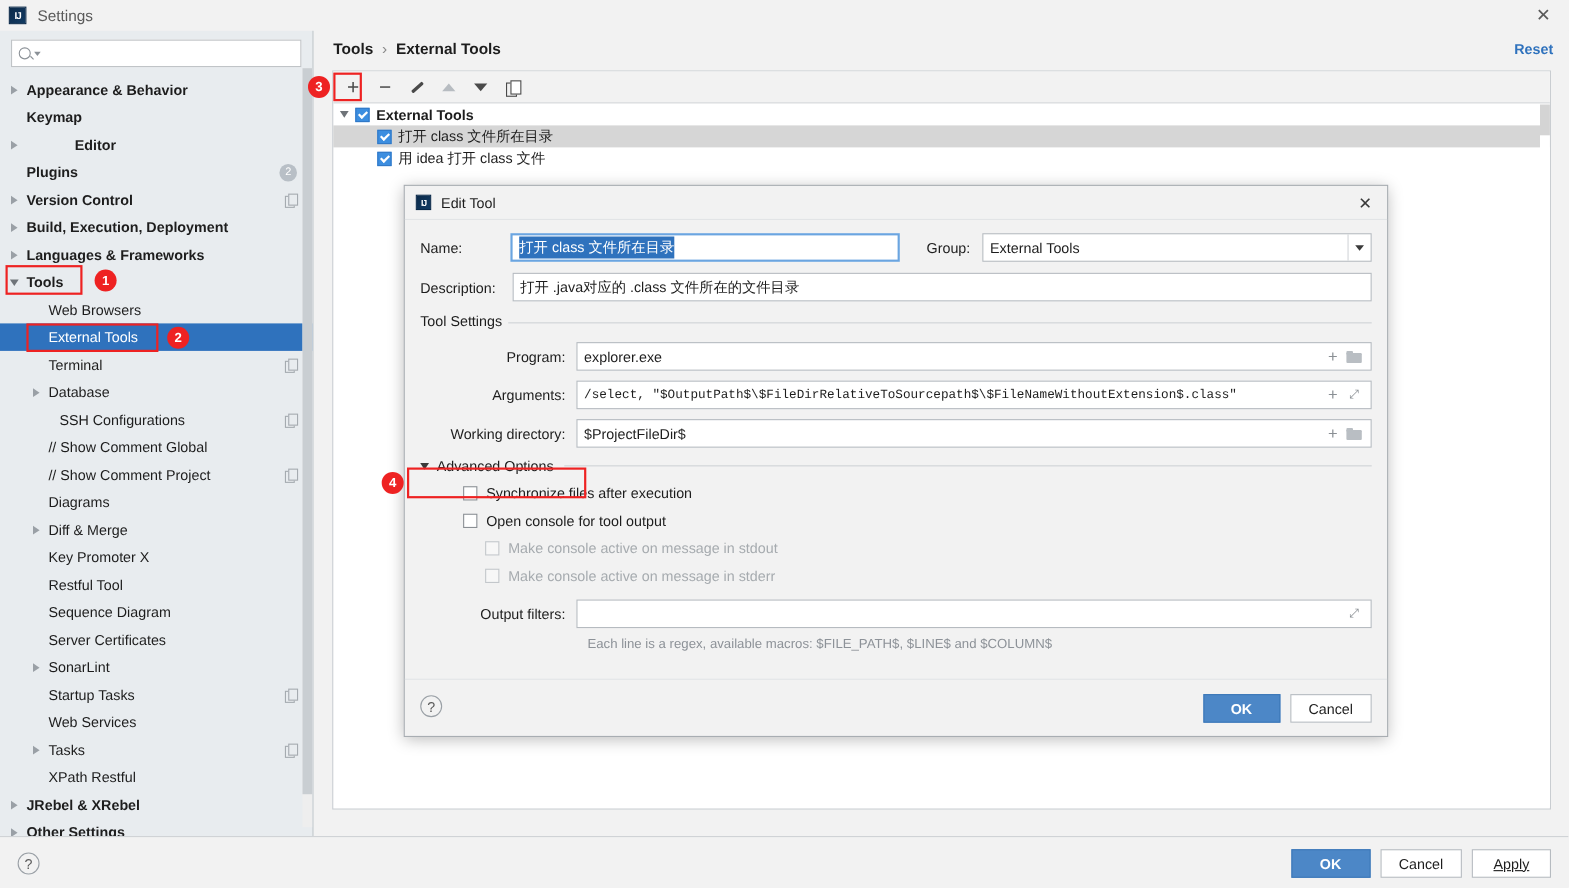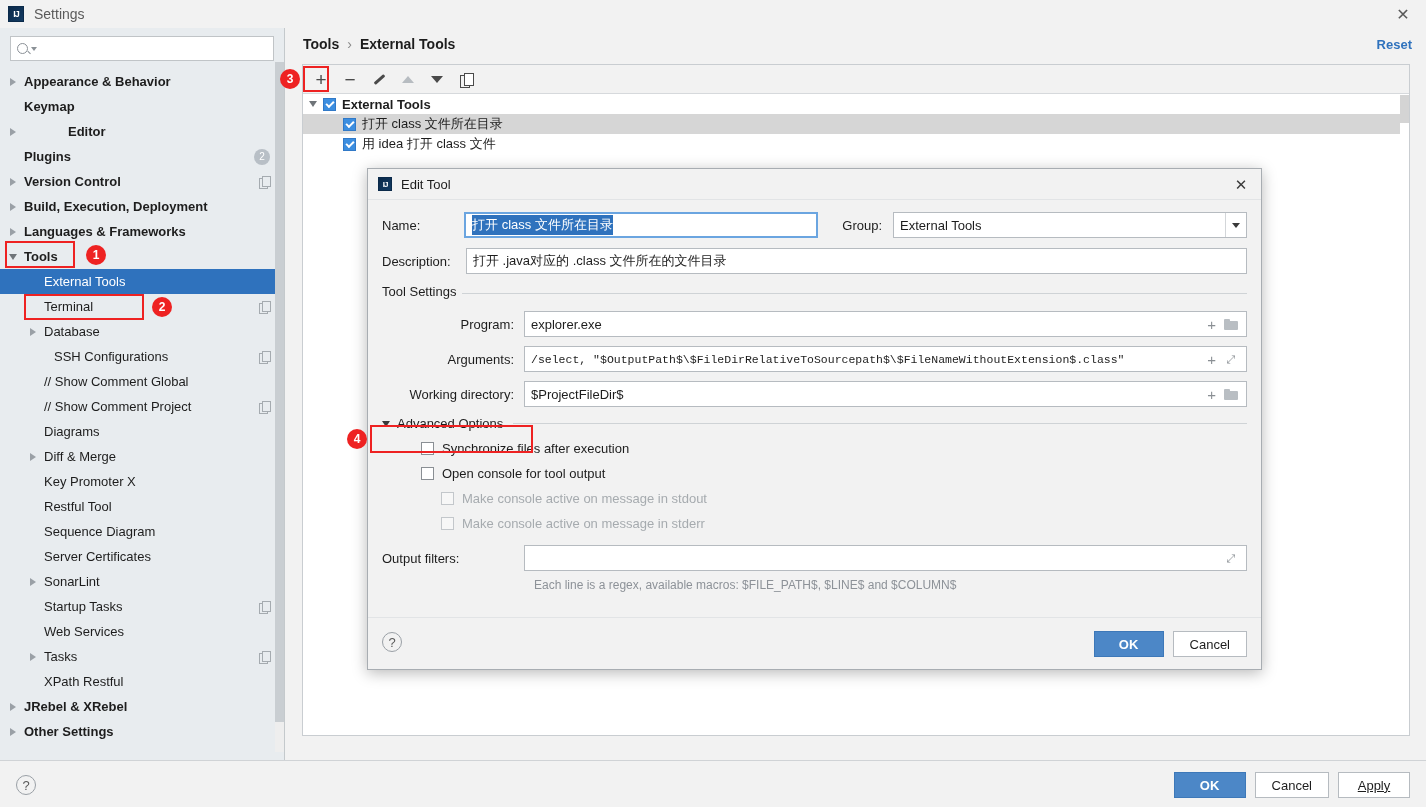--- a/index.html
+++ b/index.html
@@ -286,21 +286,21 @@
   .cbrow { display: flex; align-items: center; margin: 10px 0 0 0; }
   .cbox {
     width: 13px; height: 13px; border: 1px solid #8a8f94; background: #ffffff;
     margin-right: 8px; flex: 0 0 13px;
   }
   .cbox.disabled { border-color: #c3c7cb; background: #f7f7f7; }
   .cblabel { font-size: 13px; }
   .cblabel.disabled { color: #a6abaf; }
 
   .of-row { display: flex; align-items: center; margin-top: 14px; }
-  .of-label { width: 142px; text-align: left; padding-right: 10px; font-size: 13px; }
+  .of-label { width: 142px; text-align: right; padding-right: 10px; font-size: 13px; }
   .of-field {
     flex: 1; height: 26px; border: 1px solid #b6bbc0; background: #ffffff;
     display: flex; align-items: center; justify-content: flex-end; padding-right: 4px;
   }
   .hint {
     margin-left: 152px; margin-top: 7px; font-size: 12px; color: #8d9298;
   }
 
   .modal-footer {
     position: absolute; left: 0; right: 0; bottom: 0; height: 52px;
@@ -382,20 +382,24 @@
           <span class="tw">
             <i class="arrow-r"></i>
           </span>
           <span class="tree-label" style="margin-left: 5px;">Languages &amp; Frameworks</span>
         </div>
         <div class="tree-row lvl0" style="padding-left: 6px;">
           <span class="tw">
             <i class="arrow-d"></i>
           </span>
           <span class="tree-label" style="margin-left: 5px;">Tools</span>
+        </div>
+        <div class="tree-row lvl1" style="padding-left: 26px;">
+          <span class="tw"></span>
+          <span class="tree-label" style="margin-left: 5px;">Web Browsers</span>
         </div>
         <div class="tree-row lvl1 selected" style="padding-left: 26px;">
           <span class="tw"></span>
           <span class="tree-label" style="margin-left: 5px;">External Tools</span>
         </div>
         <div class="tree-row lvl1" style="padding-left: 26px;">
           <span class="tw"></span>
           <span class="tree-label" style="margin-left: 5px;">Terminal</span>
           <span class="copy-ico"></span>
         </div>

